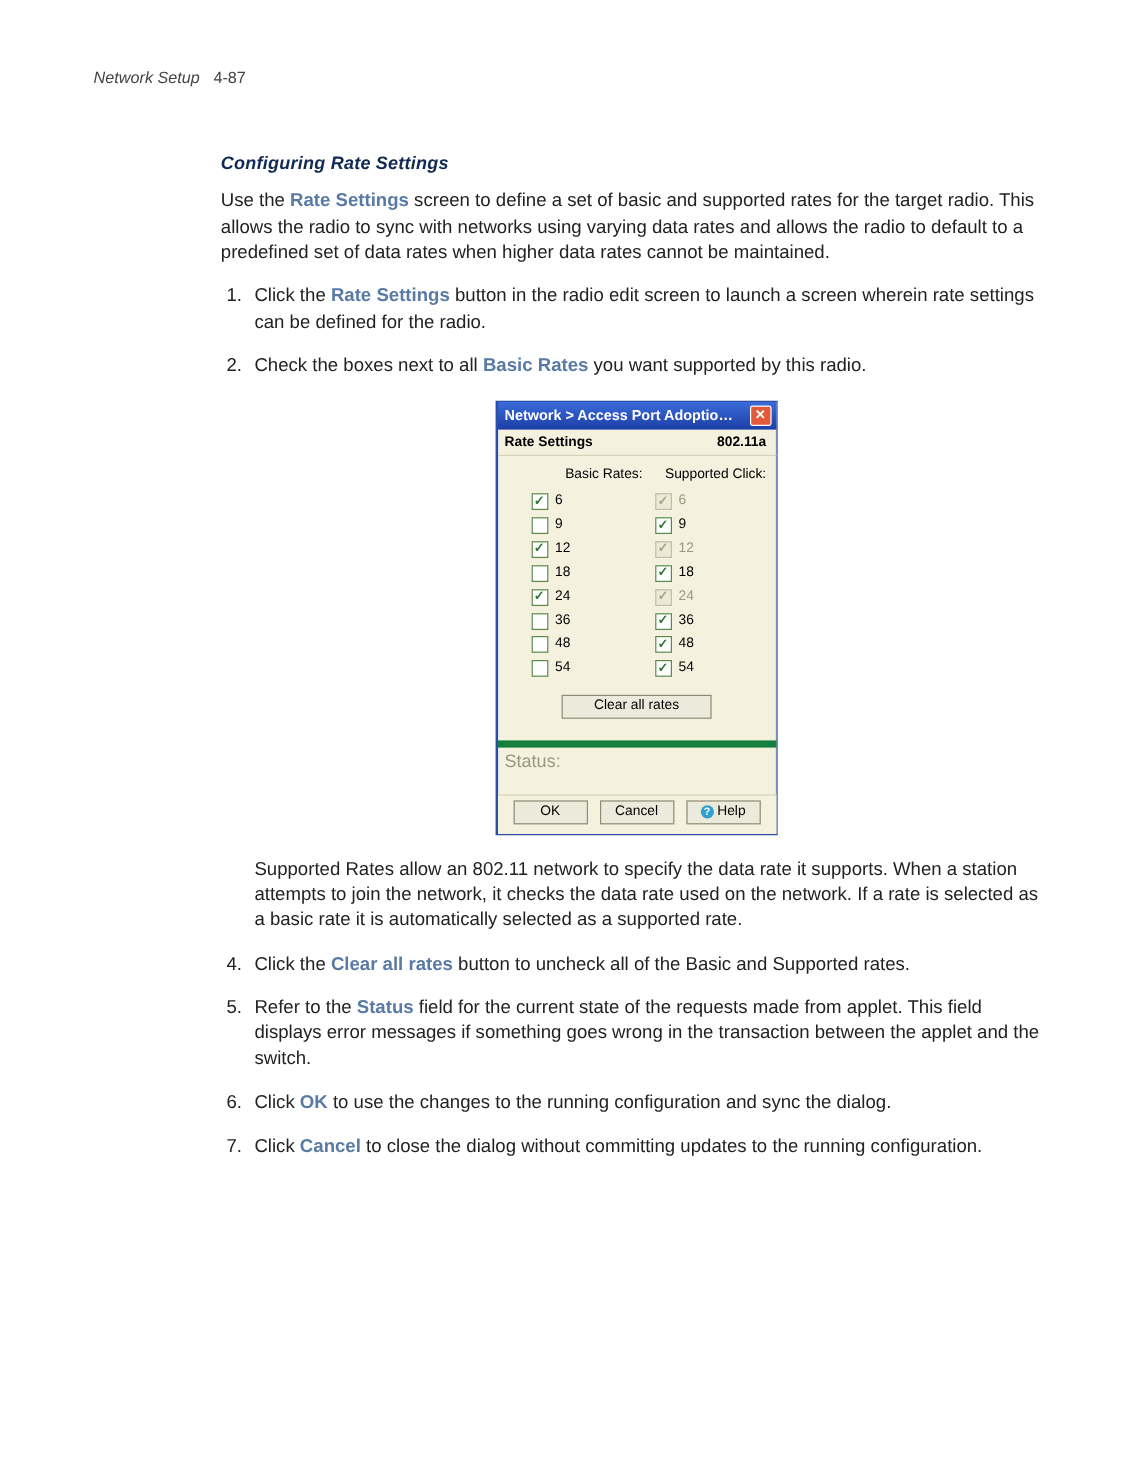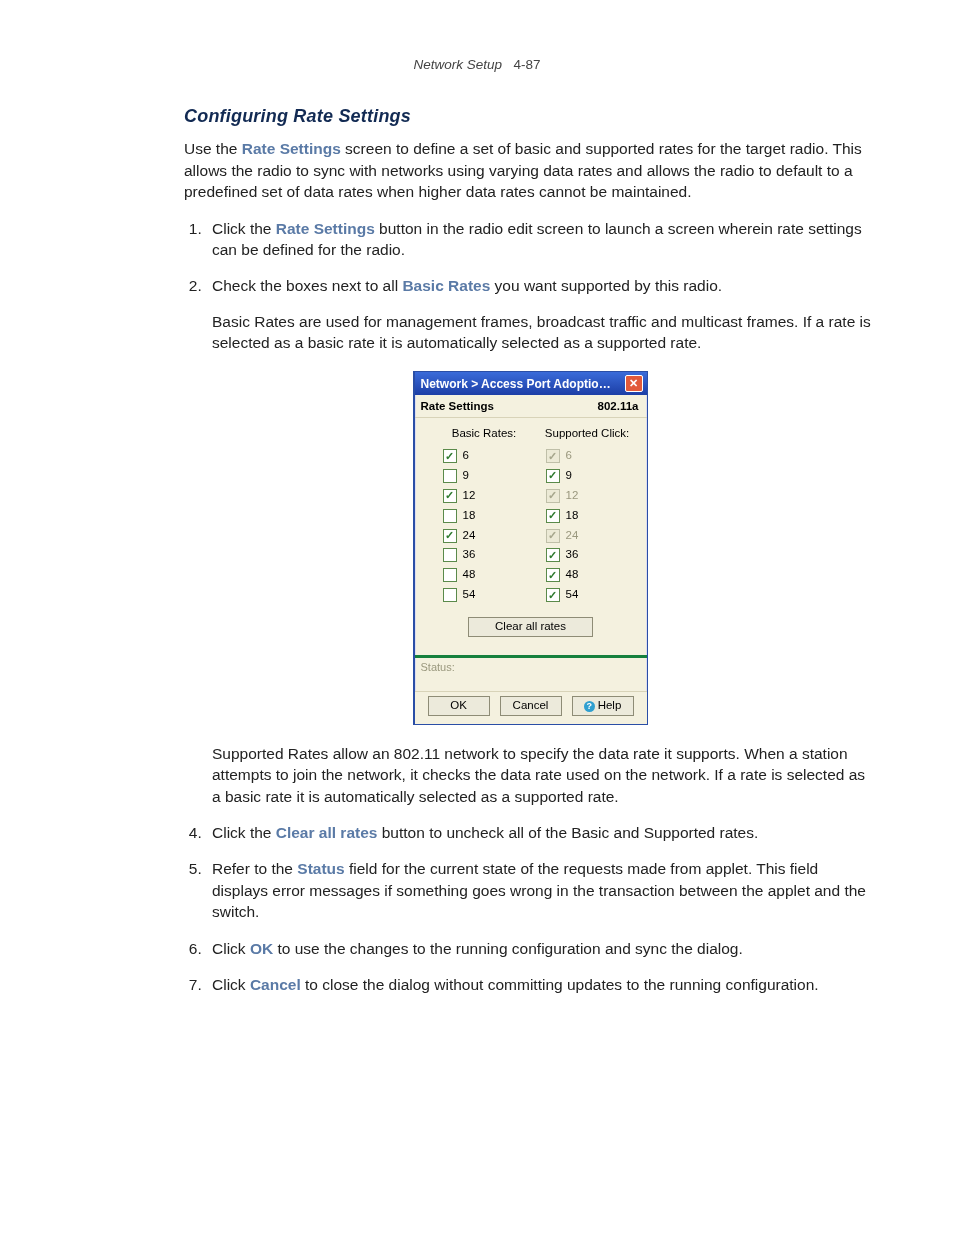--- a/index.html
+++ b/index.html
@@ -1,46 +1,46 @@
 <!DOCTYPE html>
 <html><head>
 <meta charset="utf-8">
 <style>
   html,body{margin:0;padding:0;background:#fff;font-family:Arial,Helvetica,sans-serif;color:#222;font-size:15.5px;line-height:1.38}
   .page{width:954px;margin:0 auto;padding:56px 78px 40px 78px;box-sizing:border-box}
-  .hdr{text-align:center;font-size:13.5px;color:#444;margin-bottom:29px}
+  .hdr{text-align:left;font-size:13.5px;color:#444;margin-bottom:52px}
   .hdr .sect{font-style:italic}
   .content{padding-left:106px}
   .b{font-weight:bold;color:#5a7aa6}
   .step14{margin-bottom:22px;font-stretch:condensed}
-  .h3{font-weight:bold;font-style:italic;font-size:18px;color:#122a53;margin:0 0 10px 0;letter-spacing:.2px}
+  .h3{font-weight:bold;font-style:italic;font-size:15px;color:#122a53;margin:0 0 10px 0;letter-spacing:.2px}
   p{margin:0 0 14px 0;font-stretch:condensed}
   ol{margin:0 0 14px 22px;padding:0}
   ol>li{margin:15px 0 10px 0;padding-left:6px;font-stretch:condensed}
   .sub{margin:0 0 12px 28px;font-stretch:condensed}
   
   .dlg-wrap{display:flex;justify-content:center;margin:18px 0 18px 0}
   .dlg{width:232px;border:1px solid #2a4ea6;background:#f4f1df;font-size:12px;color:#000;box-shadow:0 0 0 1px #dde inset}
   .titlebar{background:linear-gradient(#3a6bd9,#1c3ea6);color:#fff;font-weight:bold;padding:3px 4px 3px 6px;display:flex;align-items:center;justify-content:space-between;font-size:12px}
   .titlebar .ttxt{white-space:nowrap;overflow:hidden;text-overflow:ellipsis;max-width:195px}
   .xbtn{width:16px;height:15px;background:#e25a3a;border:1px solid #fff;border-radius:2px;display:flex;align-items:center;justify-content:center;color:#fff;font-weight:bold;font-size:11px;line-height:1}
   .dlg-head{display:flex;justify-content:space-between;font-weight:bold;padding:4px 8px 2px 6px;border-bottom:1px solid #d8d3b8;font-size:11.5px}
   .cols{display:flex;padding:8px 8px 6px 18px}
   .col{flex:1}
-  .col-h{font-size:11.5px;margin-bottom:6px;text-align:center}
+  .col-h{font-size:11.5px;margin-bottom:6px;text-align:right}
   .row{display:flex;align-items:center;margin:2px 0 4px 10px}
   .cb{width:12px;height:12px;border:1px solid #5a8a4a;background:#fff;margin-right:6px;display:flex;align-items:center;justify-content:center}
   .cb.checked::after{content:"✓";color:#2f7a2f;font-size:11px;line-height:1;font-weight:bold}
   .cb.dis{border-color:#bfbfa8;background:#ecead6}
   .cb.dis.checked::after{color:#a6a68c}
   .lbl{font-size:11.5px;color:#000}
   .lbl.dis{color:#9a987e}
   .btnrow{display:flex;justify-content:center;margin:4px 0 18px 0}
   .wbtn{background:#eceadb;border:1px solid #8e8c76;font-size:11.5px;padding:1px 26px}
-  .status{font-size:11px;color:#9a987e;padding:2px 6px 16px 6px;border-top:3px solid #15803d}
+  .status{font-size:15px;color:#9a987e;padding:2px 6px 16px 6px;border-top:6px solid #15803d}
   .footbtns{display:flex;justify-content:center;gap:10px;padding:4px 0 8px 0;border-top:1px solid #d8d3b8;background:#f4f1df}
   .fbtn{background:#eceadb;border:1px solid #8e8c76;font-size:11.5px;padding:1px 0;width:60px;text-align:center;display:flex;align-items:center;justify-content:center;gap:3px}
   .dlg-left-edge{border-left:2px solid #2a4ea6}
   .helpico{width:11px;height:11px;border-radius:50%;background:#2f9fd0;color:#fff;font-weight:bold;font-size:9px;display:flex;align-items:center;justify-content:center}
 </style>
 </head>
 <body>
 
 <div class="page">
   <div class="hdr">
@@ -54,21 +54,20 @@
 
     <p>
       <span>Use the </span><span class="b">Rate Settings</span><span> screen to define a set of basic and supported rates for the target radio. This allows the radio to sync with networks using varying data rates and allows the radio to default to a predefined set of data rates when higher data rates cannot be maintained.</span>
     </p>
 
 
     <ol start="1">
       <li><span>Click the </span><span class="b">Rate Settings</span><span> button in the radio edit screen to launch a screen wherein rate settings can be defined for the radio.</span></li>
       <li><span>Check the boxes next to all </span><span class="b">Basic Rates</span><span> you want supported by this radio.</span></li>
     </ol>
-    <p class="sub">Basic Rates are used for management frames, broadcast traffic and multicast frames. If a rate is selected as a basic rate it is automatically selected as a supported rate.</p>
 
 
     <div class="dlg-wrap">
       <div class="dlg dlg-left-edge">
         <div class="titlebar">
           <span class="ttxt">Network &gt; Access Port Adoption Def…</span>
           <span class="xbtn">✕</span>
         </div>
         <div class="dlg-head">
           <span>Rate Settings</span>

